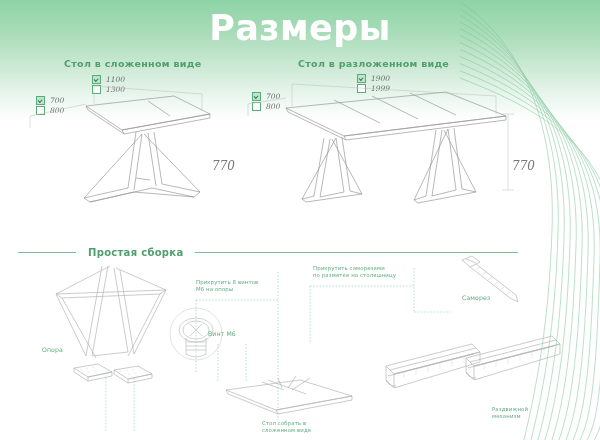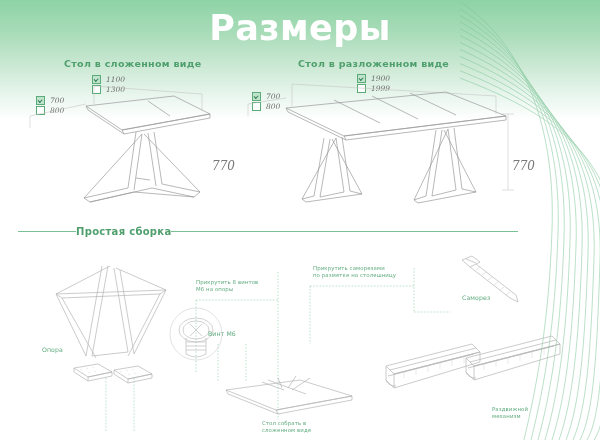--- a/index.html
+++ b/index.html
@@ -26,22 +26,22 @@
   
   .sec-title{
     position:absolute;font-size:9.5px;font-weight:bold;color:#4f9f6d;
     letter-spacing:.3px;white-space:nowrap;
   }
   .sec-left{left:64px;top:58px;}
   .sec-right{left:298px;top:58px;}
 
   
   .divider{
-    position:absolute;left:18px;top:224px;width:500px;height:14px;
-    display:flex;align-items:center;gap:0;justify-content:flex-end;
+    position:absolute;left:18px;top:245px;width:500px;height:14px;
+    display:flex;align-items:center;gap:12px;justify-content:flex-end;
   }
   .divider .rule{flex:0 0 auto;height:1px;background:#7cbf96;}
   .divider .rule.l{width:58px;}
   .divider .rule.r{width:1px;flex:1 1 auto;}
   .divider .dtxt{
     font-size:10px;font-weight:bold;color:#4f9f6d;white-space:nowrap;letter-spacing:.3px;
   }
 
   
   .optgrp{position:absolute;display:flex;flex-direction:column;gap:1px;}

